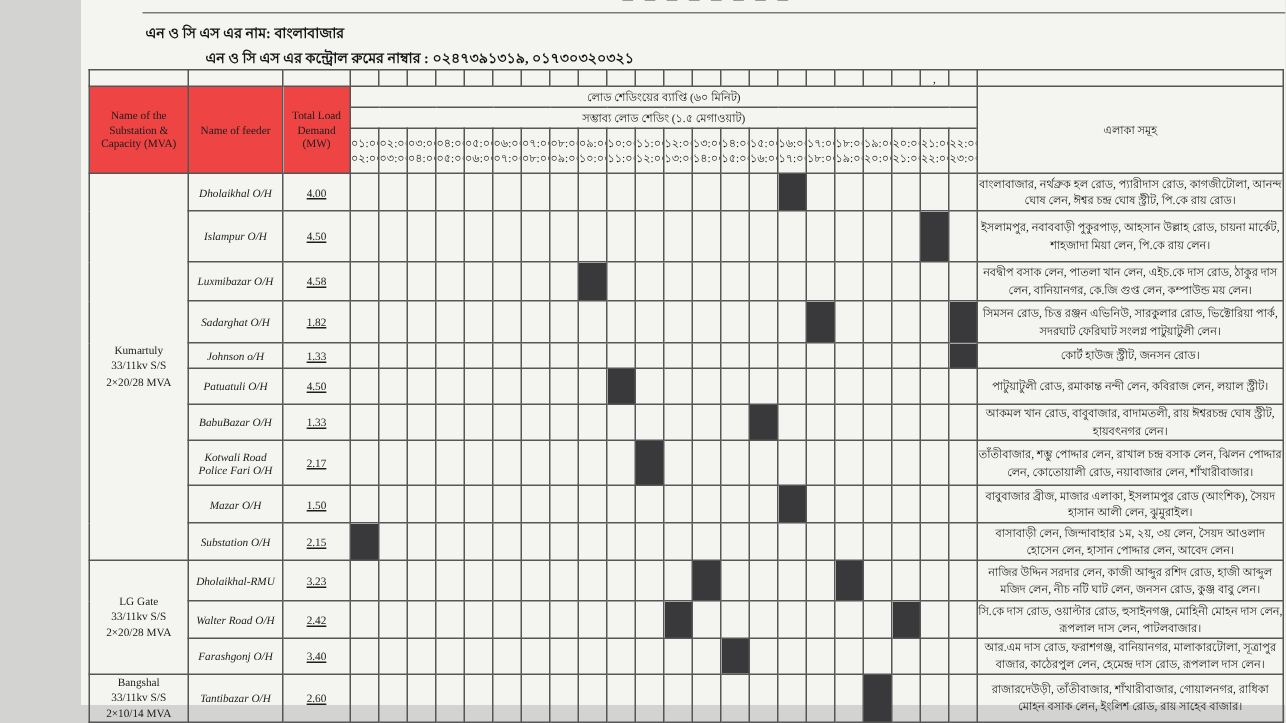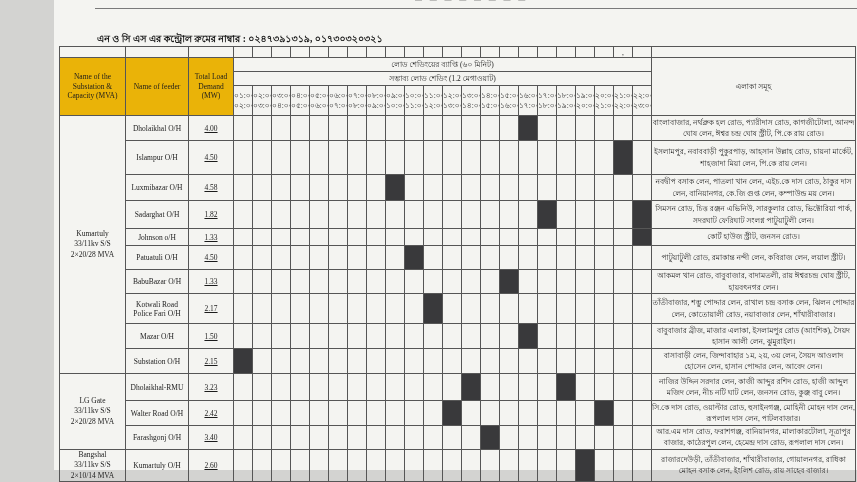--- a/index.html
+++ b/index.html
@@ -3,40 +3,41 @@
 <meta charset="utf-8">
 <style>
   html,body{margin:0;padding:0;}
   .page{position:relative;width:857px;height:482px;background:#d3d3d1;overflow:hidden;
         font-family:"Liberation Serif","DejaVu Serif",serif;}
   .paper{position:absolute;left:54px;top:0;width:803px;height:470px;background:#f4f4f1;}
   .top-frag{position:absolute;left:415px;top:-4px;font-size:7px;color:#4a4a4a;letter-spacing:3px;}
   .top-rule{position:absolute;left:95px;top:8px;width:762px;height:1px;background:#7a7a7a;}
   .info-line{position:absolute;left:97px;font-weight:bold;font-size:9.5px;color:#141414;}
   .info1{top:15px;}
-  .info2{top:32px;}
+  .info2{top:32px;margin-left:40px;}
   table.sched{position:absolute;left:59px;top:46px;width:797px;border-collapse:collapse;table-layout:fixed;}
   table.sched td{border:1px solid #565656;padding:0;font-size:7.5px;color:#1c1c1c;
         text-align:center;vertical-align:middle;overflow:hidden;}
-  td.hdr-en{font-size:7px;line-height:1.3;background:#eab308;}
+  td.hdr-en{font-size:7px;line-height:1.3;background:#ef4444;}
   td.bn-hdr{font-size:8.2px;color:#111;}
   td.slot{font-size:5px;line-height:1.3;color:#333;}
-  td.feeder{text-align:left;padding:0 2px 0 4px;font-size:7.5px;}
+  td.feeder{text-align:left;padding:0 2px 0 4px;font-size:7.5px;font-style:italic;}
   td.load{font-size:7.5px;text-decoration:underline;}
   td.sub{font-size:7.2px;line-height:1.4;white-space:pre-line;}
   td.area{text-align:left;font-size:6.4px;line-height:1.5;padding:1px 4px;color:#222;}
   td.shed{background:#39393b;}
 </style>
 </head>
 <body>
 
 <div class="page">
   <div class="paper"></div>
   <div class="top-frag">— — — — — — — —</div>
   <div class="top-rule"></div>
+  <div class="info-line info1">এন ও সি এস এর নাম: বাংলাবাজার</div>
   <div class="info-line info2">এন ও সি এস এর কন্ট্রোল রুমের নাম্বার : ০২৪৭৩৯১৩১৯, ০১৭৩০৩২০৩২১</div>
 
   <table class="sched">
     <colgroup id="cols">
         <col style="width: 66px;">
         <col style="width: 63px;">
         <col style="width: 45px;">
         <col style="width: 19px;">
         <col style="width: 19px;">
         <col style="width: 19px;">
@@ -91,21 +92,21 @@
           <td id="r0-area"></td>
       </tr>
       <tr style="height:14px">
         <td rowspan="3" class="hdr-en">Name of the Substation &amp; Capacity (MVA)</td>
         <td rowspan="3" class="hdr-en">Name of feeder</td>
         <td rowspan="3" class="hdr-en">Total Load Demand (MW)</td>
         <td id="dur" class="bn-hdr" colspan="22">লোড শেডিংয়ের ব্যাপ্তি (৬০ মিনিট)</td>
         <td rowspan="3" class="bn-hdr">এলাকা সমূহ</td>
       </tr>
       <tr style="height:14px">
-        <td id="prob" class="bn-hdr" colspan="22">সম্ভাব্য লোড শেডিং (1.2 মেগাওয়াট)</td>
+        <td id="prob" class="bn-hdr" colspan="22">সম্ভাব্য লোড শেডিং (১.৫ মেগাওয়াট)</td>
       </tr>
       <tr id="r3" style="height:30px">
           <td class="slot">
             <div>০১:০০</div>
             <div>০২:০০</div>
           </td>
           <td class="slot">
             <div>০২:০০</div>
             <div>০৩:০০</div>
           </td>
@@ -544,21 +545,21 @@
           <td></td>
           <td></td>
           <td></td>
           <td></td>
           <td class="area">আর.এম দাস রোড, ফরাশগঞ্জ, বানিয়ানগর, মালাকারটোলা, সূত্রাপুর বাজার, কাঠেরপুল লেন, হেমেন্দ্র দাস রোড, রূপলাল দাস লেন।</td>
         </tr>
         <tr style="height: 30px;">
           <td rowspan="1" class="sub">Bangshal
 33/11kv S/S
 2×10/14 MVA</td>
-          <td class="feeder">Kumartuly O/H</td>
+          <td class="feeder">Tantibazar O/H</td>
           <td class="load">2.60</td>
           <td></td>
           <td></td>
           <td></td>
           <td></td>
           <td></td>
           <td></td>
           <td></td>
           <td></td>
           <td></td>

